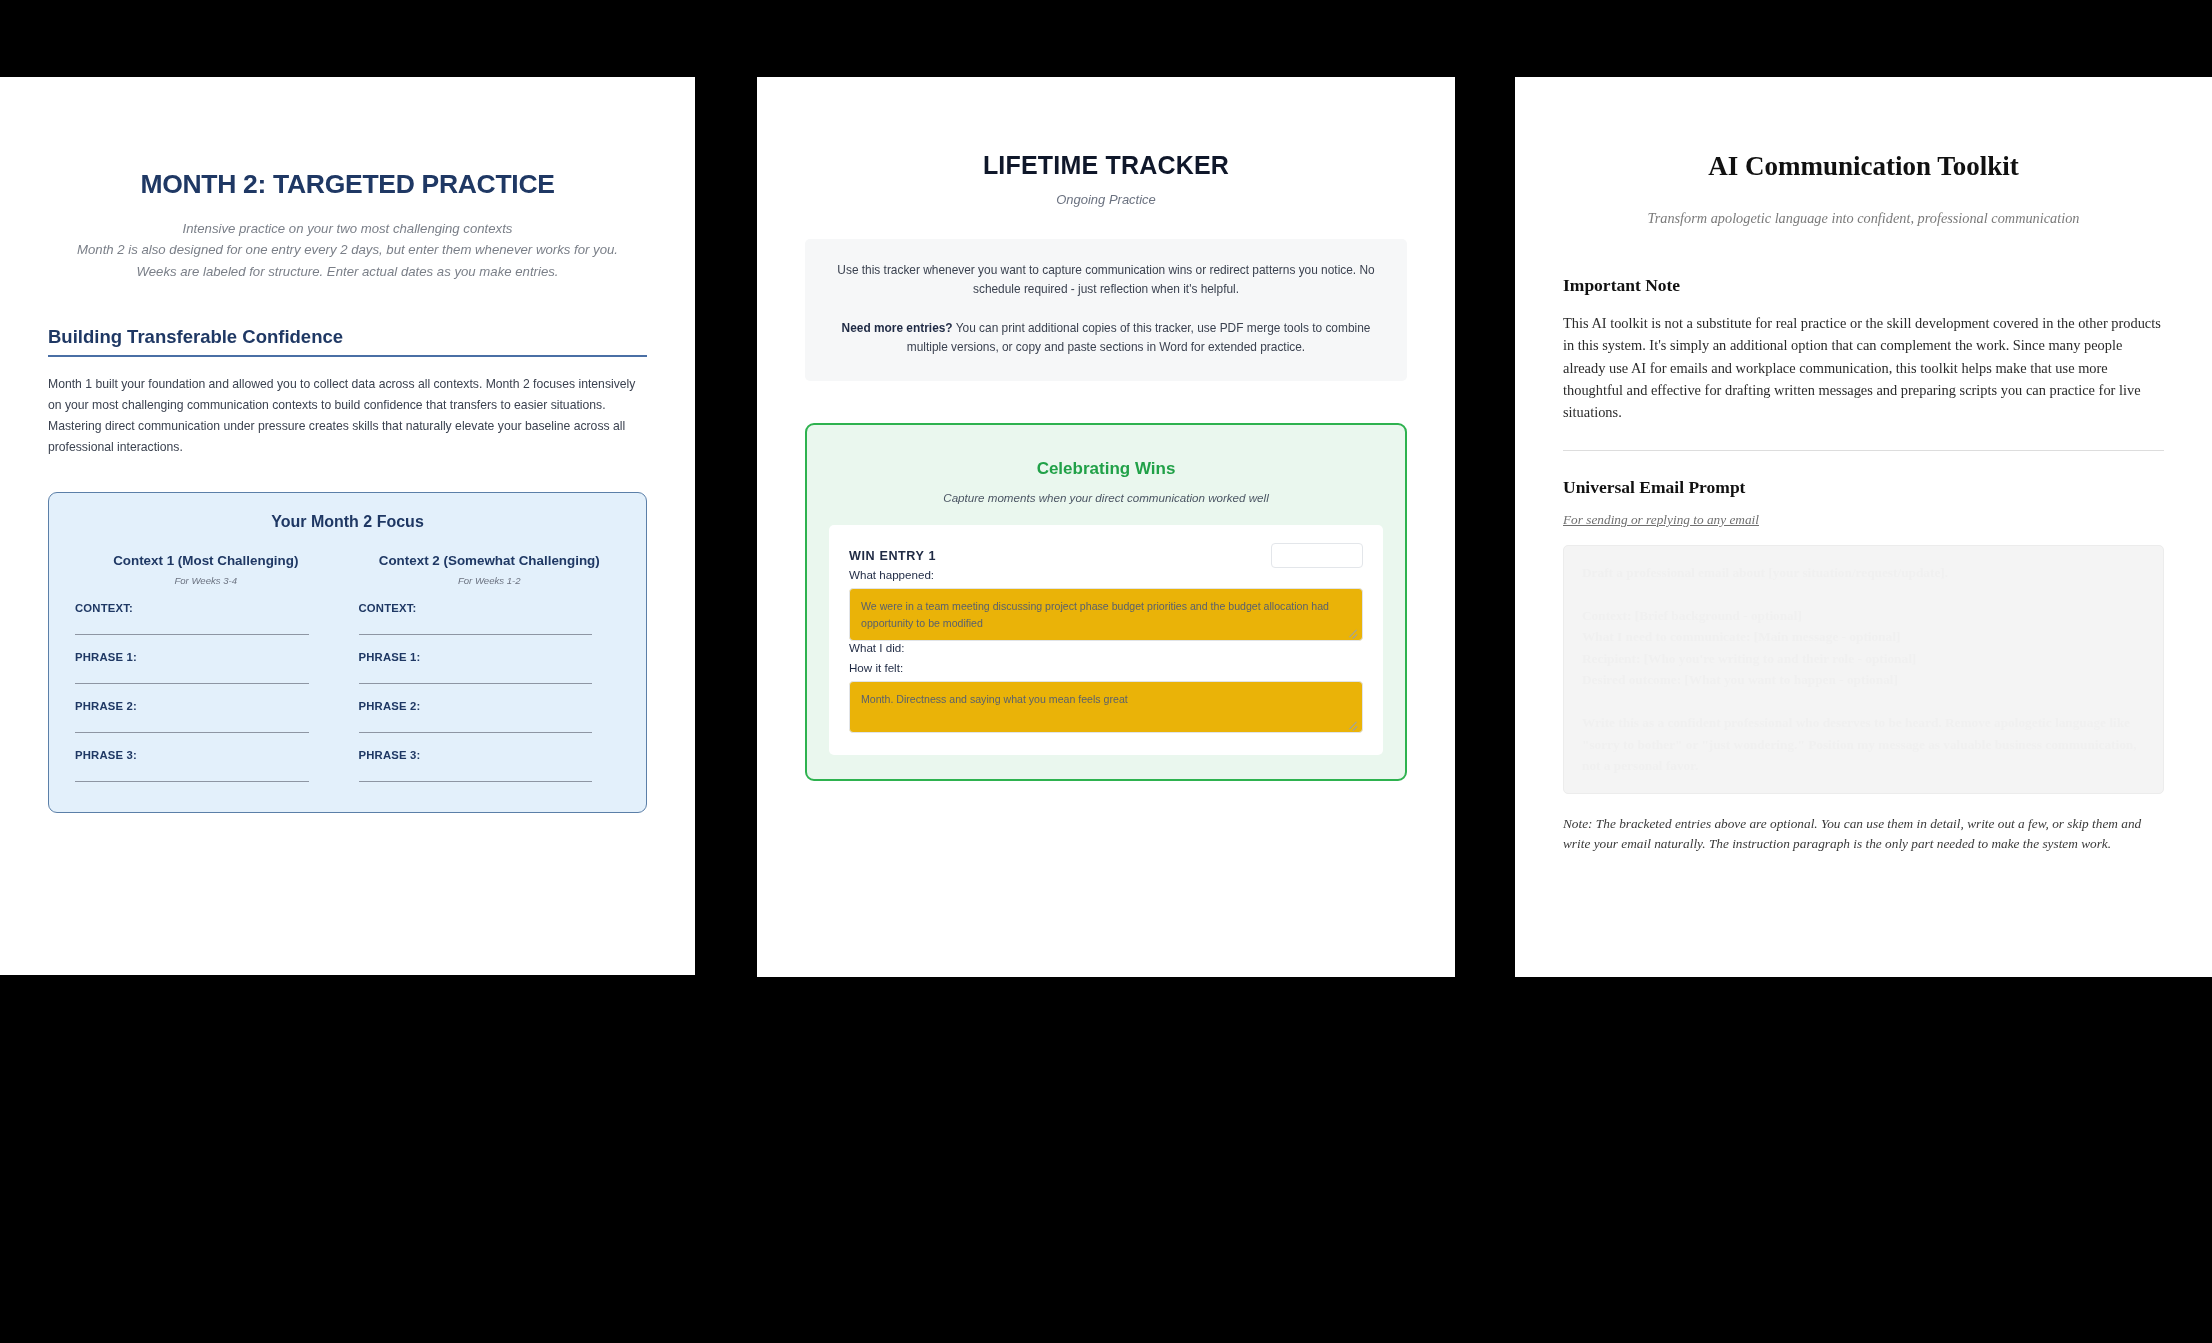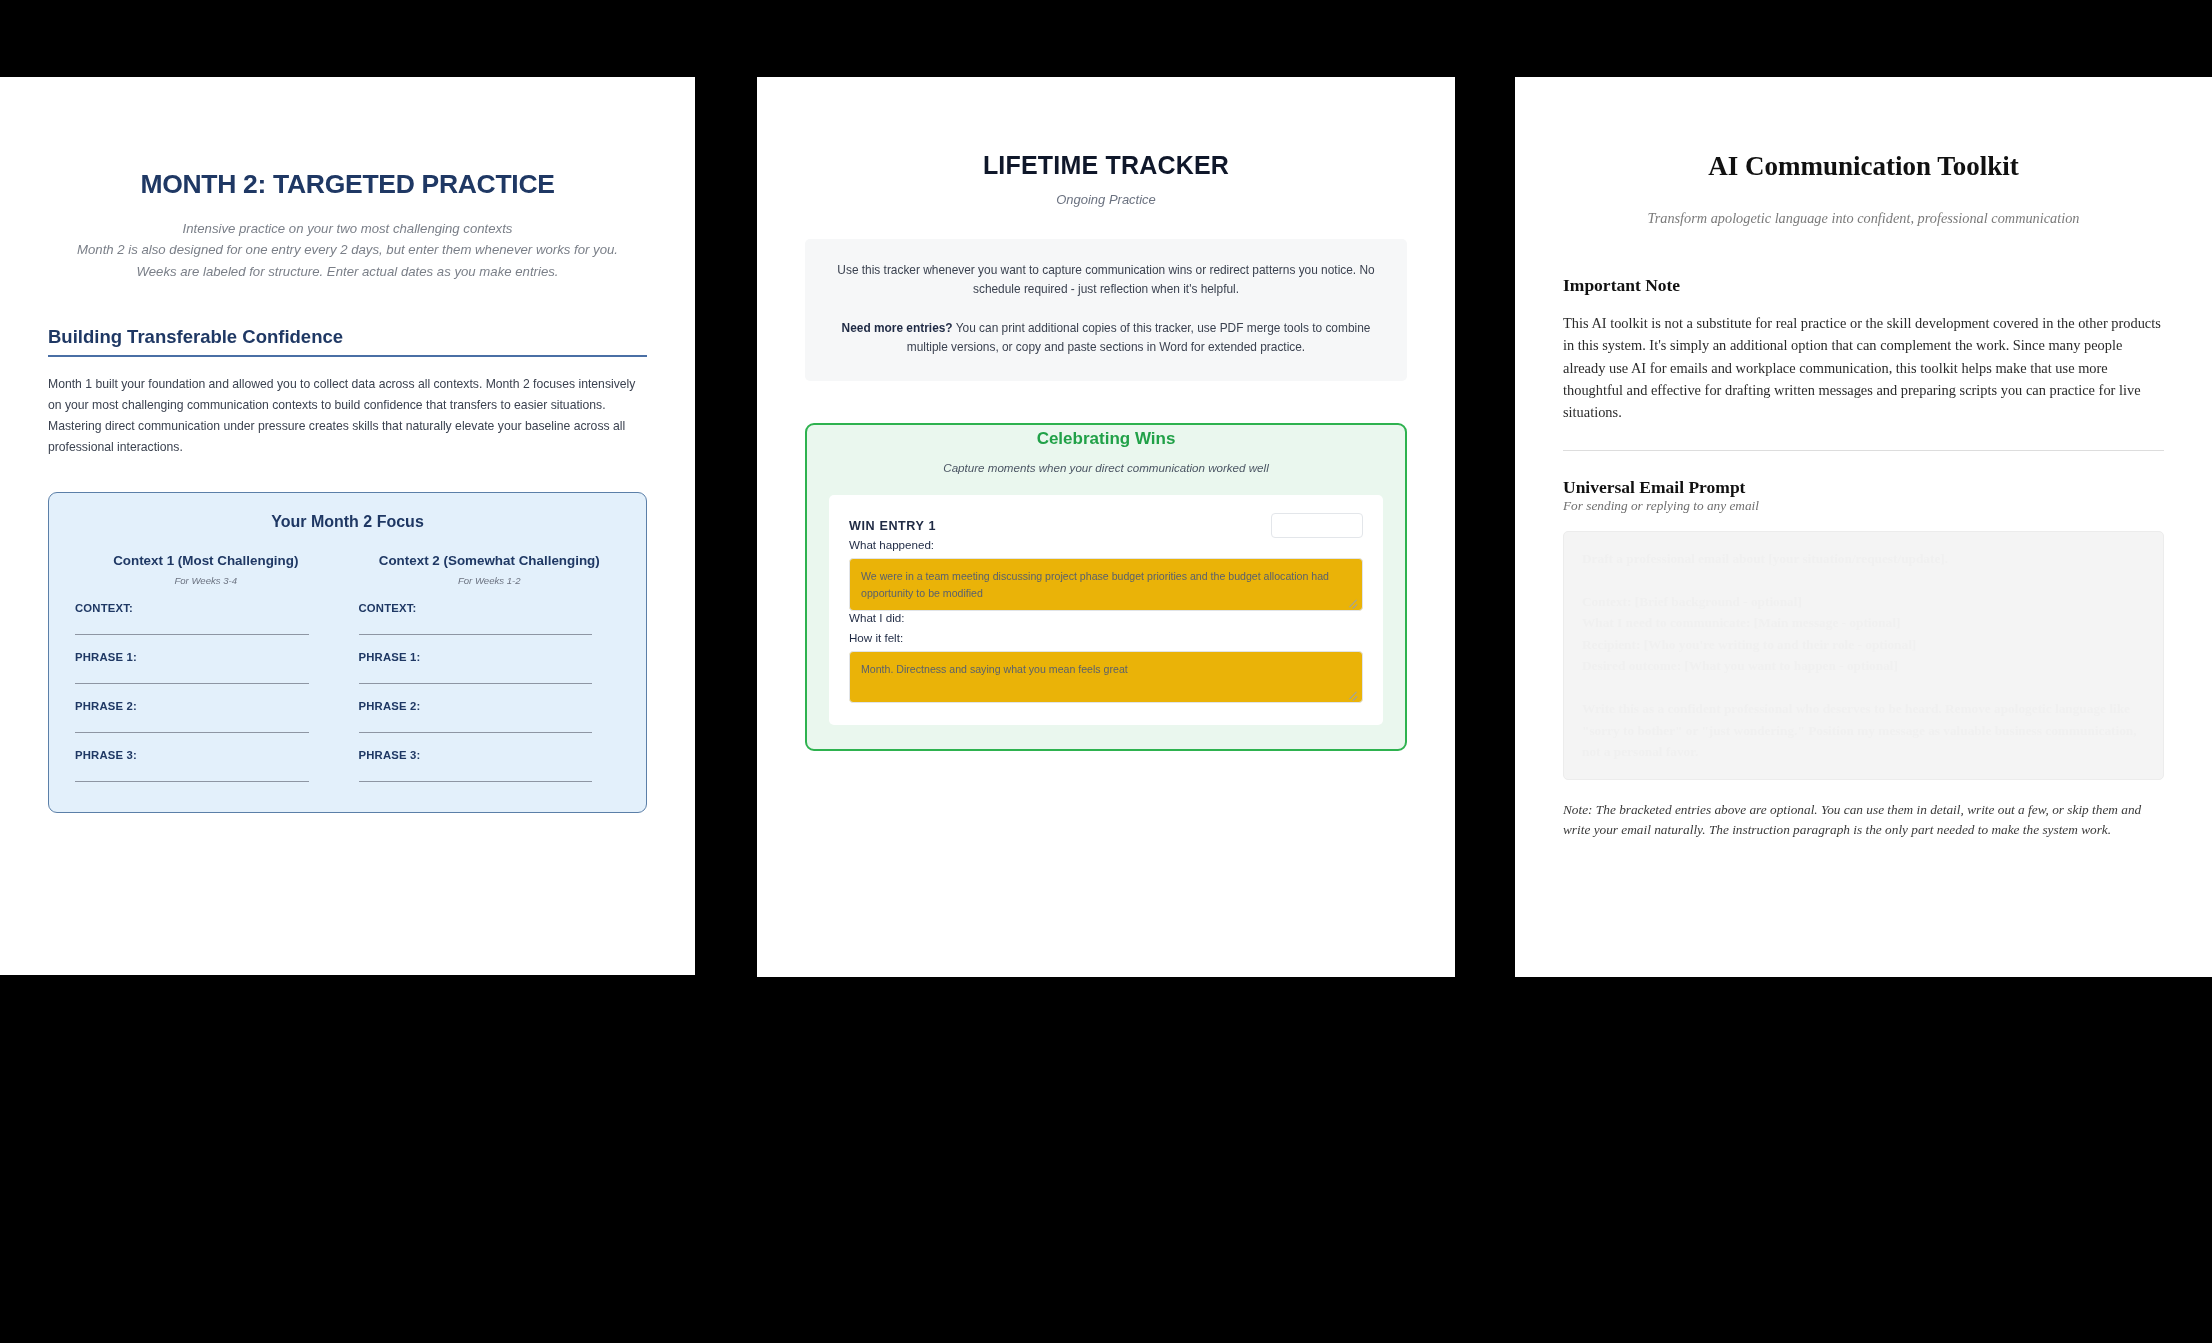--- a/index.html
+++ b/index.html
@@ -141,21 +141,21 @@
     line-height: 1.62;
   }
   .info-p + .info-p { margin-top: 19px; }
   .info-p b { color: #1f2a44; font-weight: 700; }
 
   .wins-card {
     margin-top: 42px;
     background: #eaf7ee;
     border: 2px solid #2eb24f;
     border-radius: 9px;
-    padding: 4px 22px 24px 22px;
+    padding: 34px 22px 24px 22px;
   }
   .wins-title {
     text-align: center;
     font-size: 17px;
     font-weight: 700;
     color: #21a148;
   }
   .wins-sub {
     text-align: center;
     font-style: italic;
@@ -258,20 +258,22 @@
   .p3-rule {
     border: 0;
     border-top: 1px solid #dddddd;
     margin-top: 26px;
   }
   .p3-h2.second { margin-top: 26px; }
   .p3-italic-note {
     font-style: italic;
     font-size: 13.3px;
     color: #6f6f6f;
+    margin-top: 14px;
+    text-decoration: underline;
   }
 
   .prompt-box {
     margin-top: 17px;
     background: #f4f4f4;
     border: 1px solid #ececec;
     border-radius: 5px;
     padding: 16px 18px;
     min-height: 178px;
   }

